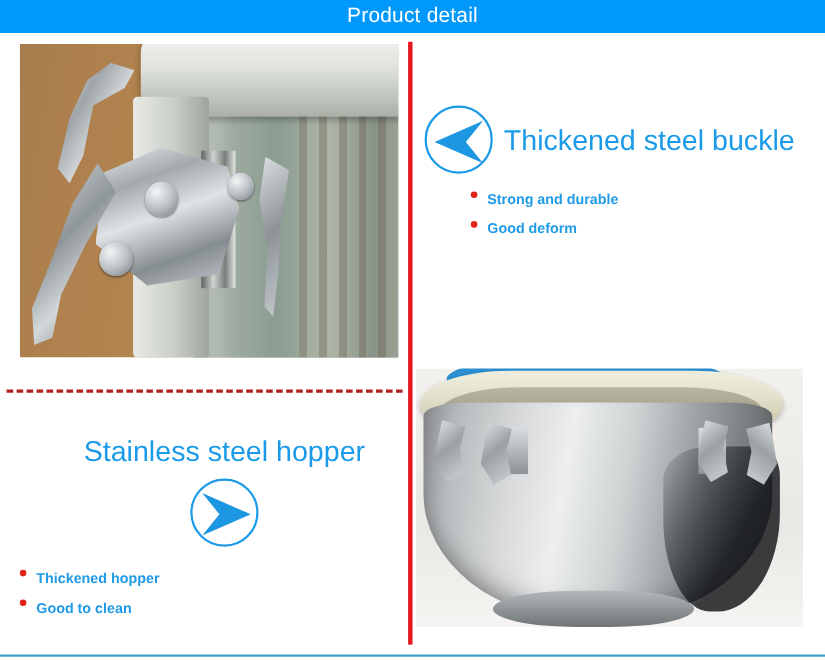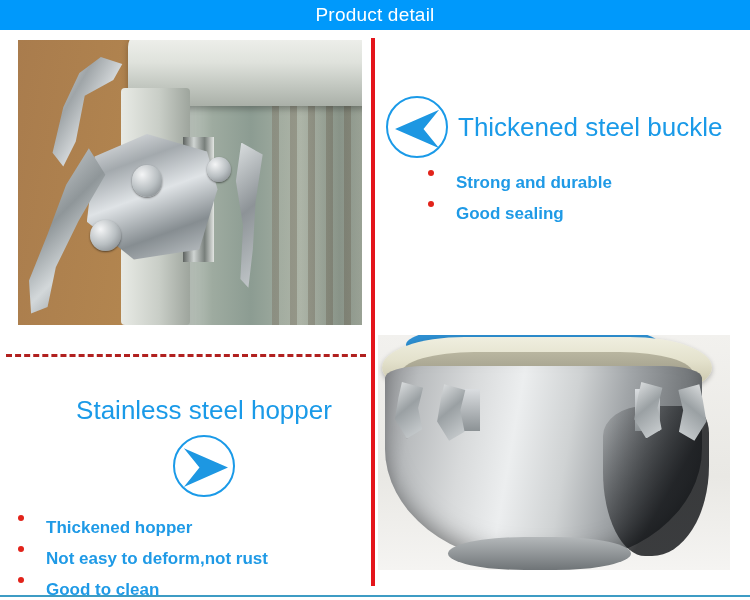--- a/index.html
+++ b/index.html
@@ -189,22 +189,22 @@
   .arrow-left .dart  { clip-path:polygon(0% 50%,96% 4%,62% 50%,96% 96%); }
   .arrow-right .dart { clip-path:polygon(100% 50%,4% 4%,38% 50%,4% 96%); }
 
   .section-title {
     color:#1a9ae8; font-size:26px; font-weight:400; white-space:nowrap;
     line-height:1.1;
   }
 
   .bullets { list-style:none; margin-top:16px; }
   .bullets li {
-    display:flex; align-items:flex-start; gap:22px;
-    color:#1f9ae6; font-size:17px; font-weight:bold; line-height:1.0;
+    display:flex; align-items:center; gap:9px;
+    color:#1f9ae6; font-size:13px; font-weight:bold; line-height:1.0;
     margin-bottom:14px; white-space:nowrap;
   }
   .bullets li .dot {
     width:6px; height:6px; flex:0 0 6px; border-radius:50%;
     background:#e2231a; position:relative; top:-4px;
   }
   .block-buckle .bullets { margin-left:42px; }
   .block-hopper .bullets { margin-left:8px; margin-top:22px; }
   .block-hopper .head-row { padding-left:28px;flex-direction:column; }
 </style>
@@ -241,40 +241,36 @@
     </span>
     <span class="section-title">Thickened steel buckle</span>
   </div>
   <ul class="bullets">
     <li>
       <span class="dot"></span>
       <span>Strong and durable</span>
     </li>
     <li>
       <span class="dot"></span>
-      <span>Good sealing</span>
+      <span>Good deform</span>
     </li>
   </ul>
 </div>
 
 <div class="block-hopper">
   <div class="head-row">
     <span class="section-title">Stainless steel hopper</span>
     <span class="arrow-badge arrow-right">
       <span class="dart"></span>
     </span>
   </div>
   <ul class="bullets">
     <li>
       <span class="dot"></span>
       <span>Thickened hopper</span>
-    </li>
-    <li>
-      <span class="dot"></span>
-      <span>Not easy to deform,not rust</span>
     </li>
     <li>
       <span class="dot"></span>
       <span>Good to clean</span>
     </li>
   </ul>
 </div>
 
 <div class="photo photo-hopper">
   <div class="hp-bg"></div>

